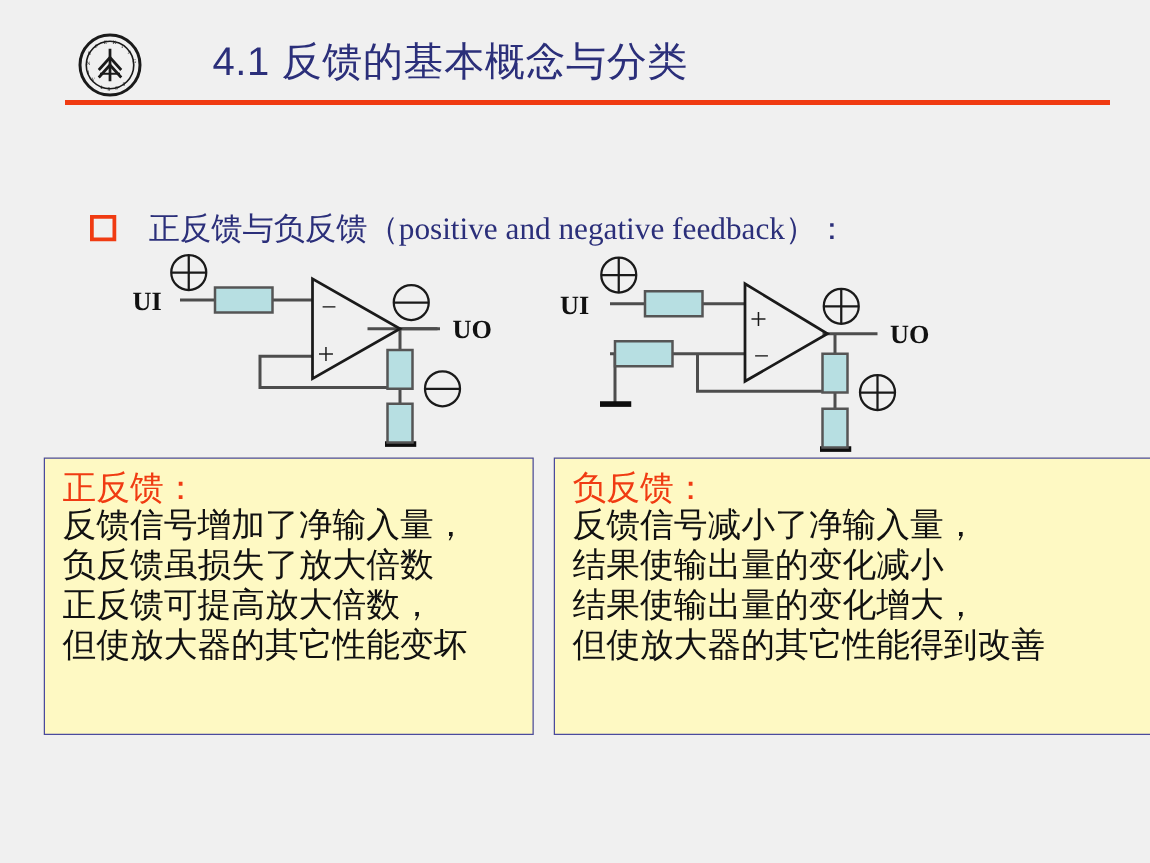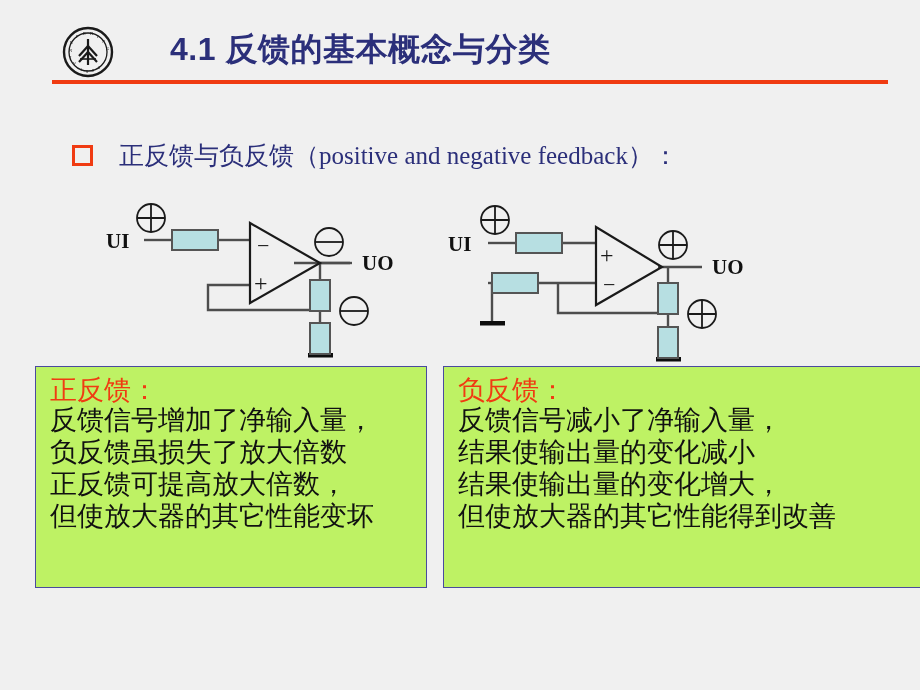--- a/index.html
+++ b/index.html
@@ -12,56 +12,56 @@
   }
   .slide{position:absolute;inset:0;}
 
   
   .header{position:absolute;left:0;top:0;width:920px;height:88px;}
   .logo{
     position:absolute;left:62px;top:26px;width:52px;height:52px;
   }
   .title{
     position:absolute;left:170px;top:28px;
-    font-size:32px;font-weight:700;color:#2b2f7a;
+    font-size:32px;font-weight:400;color:#2b2f7a;
     letter-spacing:0.5px;white-space:nowrap;text-align:right;
   }
   .title-rule{
     position:absolute;left:52px;top:80px;width:836px;height:4px;
     background:#f03b12;
   }
 
   
   .section-head{
     position:absolute;left:70px;top:98px;
     font-family:"DejaVu Sans Mono","Liberation Mono",monospace;
     font-size:25px;color:#f03b12;white-space:nowrap;
   }
 
   
-  .bullet-row{position:absolute;left:72px;top:139px;display:flex;align-items:center;text-align:right;}
+  .bullet-row{position:absolute;left:72px;top:166px;display:flex;align-items:center;text-align:right;}
   .bullet-square{
     width:15px;height:15px;border:3px solid #f03b12;background:transparent;
     margin-right:26px;flex:0 0 auto;
   }
   .bullet-text{
     font-size:25px;color:#2b2f7a;white-space:nowrap;
   }
   .bullet-text .en{font-family:"Liberation Serif","DejaVu Serif",serif;}
 
   
   .circuit{position:absolute;}
   .circuit.left{left:100px;top:195px;width:330px;height:165px;}
   .circuit.right{left:440px;top:195px;width:340px;height:170px;}
 
   
   .note-box{
     position:absolute;
     border:1.5px solid #4a4a9e;
-    background:#bef264;
+    background:#fef9c3;
     box-sizing:border-box;
     padding:8px 0 0 14px;
   }
   .note-box.left{left:35px;top:366px;width:392px;height:222px;}
   .note-box.right{left:443px;top:366px;width:510px;height:222px;}
   .note-title{
     font-size:27px;color:#f03b12;line-height:1.12;white-space:nowrap;
   }
   .note-line{
     font-size:27px;color:#111;line-height:1.18;white-space:nowrap;

